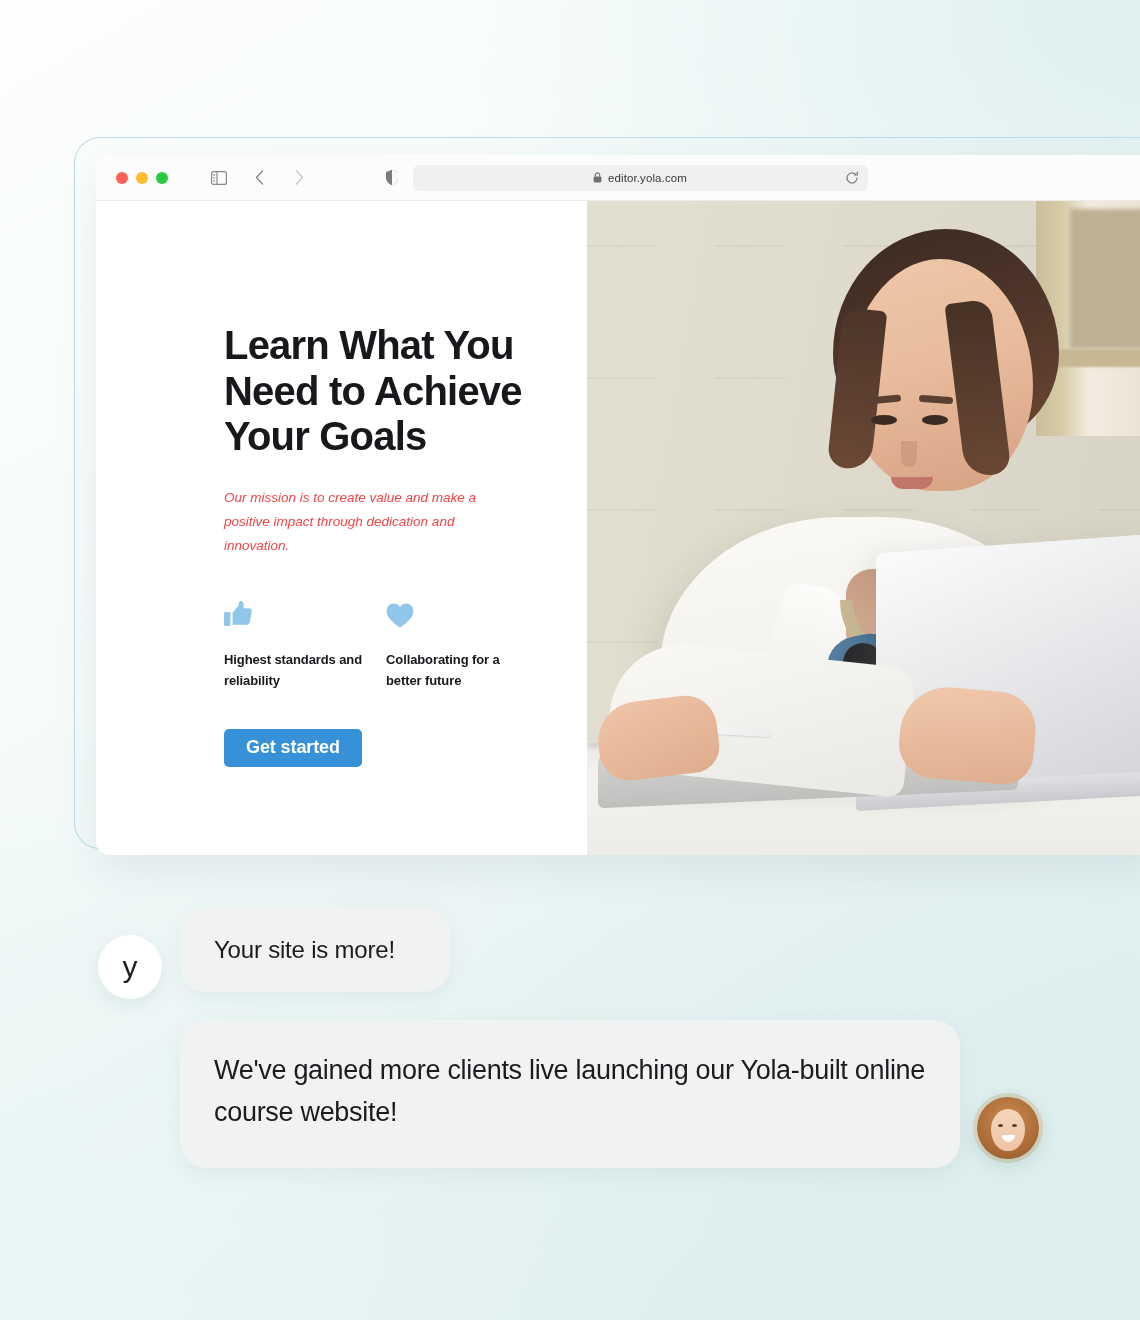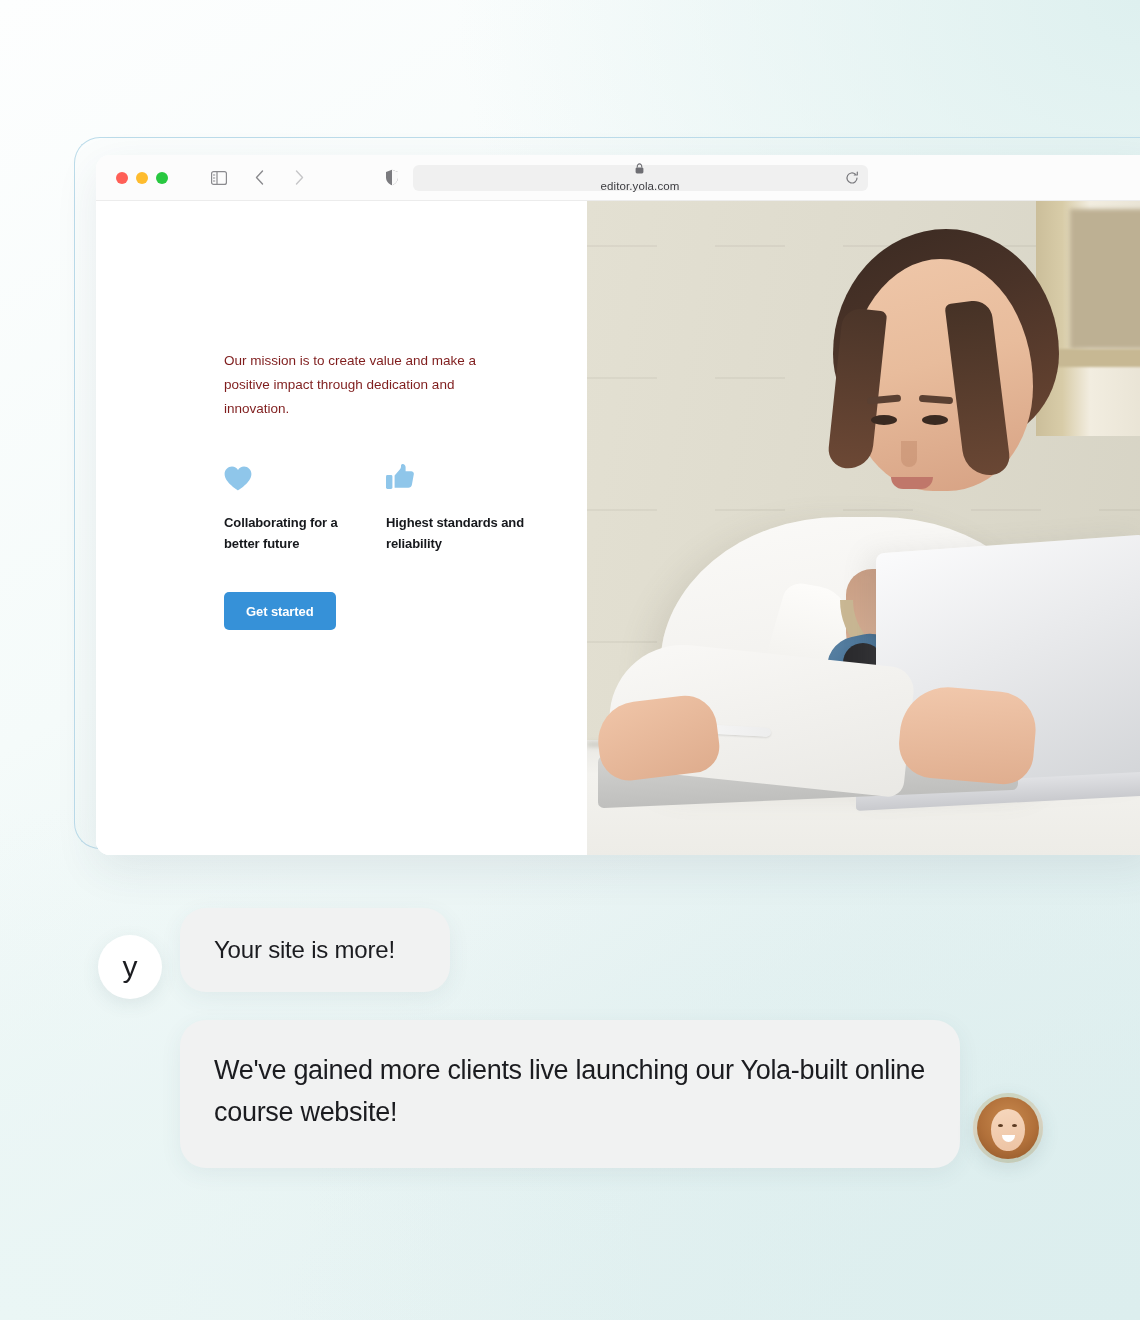--- a/index.html
+++ b/index.html
@@ -97,21 +97,21 @@
     width: 455px;
     height: 26px;
     background: #F0F0F0;
     border-radius: 6px;
     display: flex;
     align-items: center;
     justify-content: center;
     position: relative;
     pointer-events: auto;
   }
-  .url-inner { display: flex; align-items: center; gap: 6px; flex-direction: column; }
+  .url-inner { display: flex; align-items: center; gap: 6px; }
   .lock { color: #6E6E73; display: flex; }
   .url-text {
     font-size: 11.5px;
     color: #3C3C40;
     letter-spacing: 0.1px;
   }
   .reload {
     position: absolute;
     right: 9px;
     color: #7A7A7E;
@@ -138,22 +138,23 @@
     font-weight: 700;
     color: #16181C;
     letter-spacing: -0.8px;
     max-width: 300px;
   }
 
   .hero-sub {
     margin-top: 26px;
     font-size: 13.5px;
     line-height: 1.78;
-    color: #7f1d1d;
+    color: #ef4444;
     max-width: 282px;
+    font-style: italic;
   }
 
   .features {
     margin-top: 40px;
     display: flex;
     gap: 0;
   }
   .feature { width: 162px; }
   .feature-icon {
     color: #8FC6EA;
@@ -173,21 +174,21 @@
 
   .cta {
     margin-top: 38px;
     display: inline-flex;
     align-items: center;
     justify-content: center;
     height: 38px;
     padding: 0 22px;
     background: #3691D8;
     color: #fff;
-    font-size: 13px;
+    font-size: 18px;
     font-weight: 700;
     border: none;
     border-radius: 5px;
     cursor: pointer;
     letter-spacing: -0.1px;
     font-family: inherit;
   }
 
   
   .hero-right {
@@ -564,41 +565,42 @@
             <path d="M12.3 1v3h-3" stroke="currentColor" stroke-width="1.2" stroke-linecap="round" stroke-linejoin="round"></path>
           </svg>
         </span>
       </div>
     </div>
   </div>
 
   <div class="page">
 
     <div class="hero-left">
+      <h1 class="hero-title">Learn What You Need to Achieve Your Goals</h1>
       <p class="hero-sub">Our mission is to create value and make a positive impact through dedication and innovation.</p>
 
       <div class="features">
-
-        <div class="feature">
-          <div class="feature-icon">
-            <svg width="28" height="25" viewBox="0 0 28 25" fill="currentColor">
-              <path d="M14 24.4S0.6 16.6 0.6 8.1C0.6 3.8 4 0.6 8 0.6c2.6 0 4.8 1.4 6 3.5 1.2-2.1 3.4-3.5 6-3.5 4 0 7.4 3.2 7.4 7.5 0 8.5-13.4 16.3-13.4 16.3z"></path>
-            </svg>
-          </div>
-          <div class="feature-label">Collaborating for a better future</div>
-        </div>
 
         <div class="feature">
           <div class="feature-icon">
             <svg width="28" height="27" viewBox="0 0 28 27" fill="currentColor">
               <rect x="0" y="11" width="6.4" height="14" rx="1.4"></rect>
               <path d="M8.6 25V11.4l5.4-6.2c.7-.8 1-1.7 1-2.7V1.6c0-.9.8-1.6 1.7-1.6 1.6 0 2.9 1.4 2.9 3.1v4.1h5.6c1.6 0 2.9 1.5 2.6 3.1l-1.9 10.4c-.3 1.8-1.8 3.1-3.6 3.1H8.6z"></path>
             </svg>
           </div>
           <div class="feature-label">Highest standards and reliability</div>
+        </div>
+
+        <div class="feature">
+          <div class="feature-icon">
+            <svg width="28" height="25" viewBox="0 0 28 25" fill="currentColor">
+              <path d="M14 24.4S0.6 16.6 0.6 8.1C0.6 3.8 4 0.6 8 0.6c2.6 0 4.8 1.4 6 3.5 1.2-2.1 3.4-3.5 6-3.5 4 0 7.4 3.2 7.4 7.5 0 8.5-13.4 16.3-13.4 16.3z"></path>
+            </svg>
+          </div>
+          <div class="feature-label">Collaborating for a better future</div>
         </div>
 
       </div>
 
       <button class="cta">Get started</button>
     </div>
 
     <div class="hero-right">
       <div class="wall"></div>
       <div class="watermark"></div>

